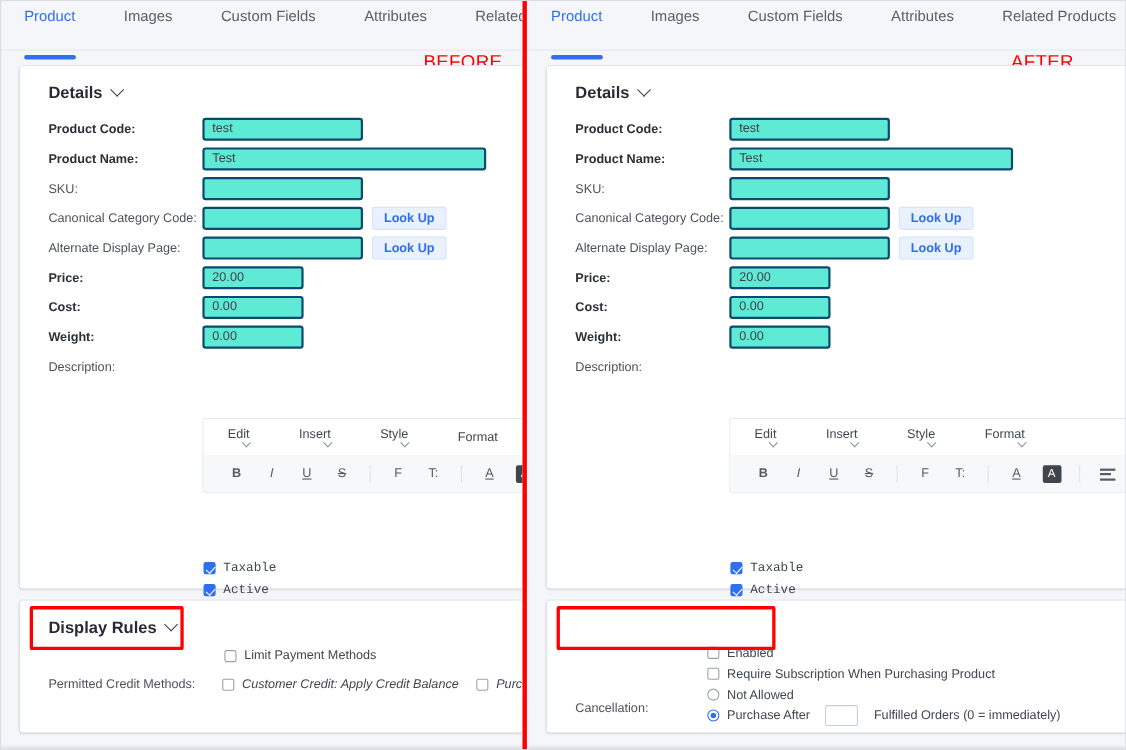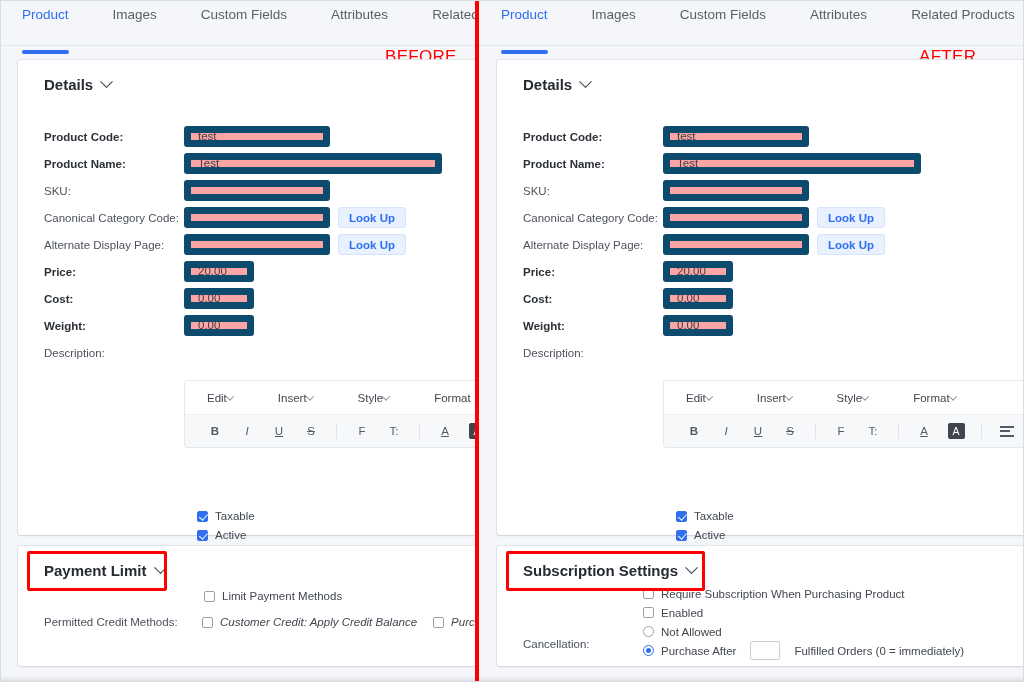--- a/index.html
+++ b/index.html
@@ -140,48 +140,48 @@
   
   .hl-box {
     position: absolute;
     border: 3px solid #ff0000;
     border-radius: 2px;
     z-index: 25;
     pointer-events: none;
   }
 
   
-  .form { position: absolute; left: 26px; top: 44px; margin-top: 19px; }
+  .form { position: absolute; left: 26px; top: 44px; }
   .row {
     display: flex;
     align-items: center;
     height: 27px;
     margin-bottom: 0px;
   }
   .lbl {
     width: 140px;
     font-size: 11.5px;
     color: #4c525b;
     text-align: left;
     white-space: nowrap;
   }
   .lbl.bold { font-weight: bold; color: #2c3138; }
   .inp {
     height: 21px;
-    border: 7px solid #0c4a6e;
+    border: 2px solid #0c4a6e;
     border-radius: 3px;
-    background: #fca5a5;
+    background: #5eead4;
     font-size: 11.5px;
     color: #3d434b;
     padding: 0 7px;
     display: flex;
     align-items: center;
     line-height: 21px;
   }
-  .w-sm { width: 70px; }
+  .w-sm { width: 92px; }
   .w-md { width: 146px; }
   .w-lg { width: 258px; }
   .lookup {
     margin-left: 8px;
     height: 21px;
     min-width: 62px;
     padding: 0 10px;
     background: #e9f0fe;
     border: 1px solid #d6e3fc;
     border-radius: 3px;
@@ -207,27 +207,28 @@
   .ed-menu {
     height: 34px;
     display: flex;
     align-items: center;
     padding-left: 22px;
     background: #fff;
     border-bottom: 1px solid #eef1f5;
   }
   .ed-menu-item {
     display: flex;
-    align-items: center;
+    align-items: flex-end;
     gap: 0;
     margin-right: 45px;
     font-size: 11.5px;
     color: #41474f;
     cursor: pointer;
     white-space: nowrap;
+    flex-direction: column;
   }
   .chev-sm {
     display: inline-block;
     width: 6px; height: 6px;
     border-right: 1.4px solid #8d939c;
     border-bottom: 1.4px solid #8d939c;
     transform: rotate(45deg) translate(-1px,-1px);
   }
   .ed-tools {
     height: 32px;
@@ -312,21 +313,21 @@
     display: flex;
     align-items: center;
     gap: 7px;
     font-size: 11.5px;
     color: #41474f;
     white-space: nowrap;
   }
 
   .flags {
     position: absolute;
-    left: 179px; top: 450px;
+    left: 167px; top: 450px; font-family: Liberation Mono, monospace;
   }
   .flags .cb-row { margin-bottom: 7px; }
 
   .meta {
     position: absolute;
     left: 44px; top: 485px;
     font-size: 11.5px;
     color: #4c525b;
   }
   .meta-row { display: flex; height: 16px; align-items: center; }
@@ -487,21 +488,21 @@
           </div>
           <div class="meta-row">
             <span class="meta-lbl">Last Updated:</span>
             <span class="meta-val">2/8/2021, 2:14:13 PM</span>
           </div>
         </div>
       </div>
 
       <div class="card card-bottom">
         <div class="card-title">
-          <span>Payment Limit</span>
+          <span>Display Rules</span>
           <span class="chev"></span>
         </div>
         <div class="pay-body">
           <div class="pay-limit cb-row">
             <span class="cb"></span>
             <span>Limit Payment Methods</span>
           </div>
           <div class="pay-perm">
             <span class="pay-perm-lbl">Permitted Credit Methods:</span>
             <span class="cb-row">
@@ -641,34 +642,30 @@
             <span class="meta-val">1/8/2021, 12:09:26 PM</span>
           </div>
           <div class="meta-row">
             <span class="meta-lbl">Last Updated:</span>
             <span class="meta-val">2/8/2021, 2:14:13 PM</span>
           </div>
         </div>
       </div>
 
       <div class="card card-bottom">
-        <div class="card-title">
-          <span>Subscription Settings</span>
-          <span class="chev"></span>
-        </div>
         <div class="sub-body">
           <div class="sub-cancel-lbl">Cancellation:</div>
           <div class="indent">
             <div class="line">
               <span class="cb"></span>
-              <span>Require Subscription When Purchasing Product</span>
+              <span>Enabled</span>
             </div>
             <div class="line">
               <span class="cb"></span>
-              <span>Enabled</span>
+              <span>Require Subscription When Purchasing Product</span>
             </div>
             <div class="line">
               <span class="rb"></span>
               <span>Not Allowed</span>
             </div>
             <div class="line">
               <span class="rb on"></span>
               <span>Purchase After</span>
               <span class="tiny-input"></span>
               <span>Fulfilled Orders (0 = immediately)</span>

